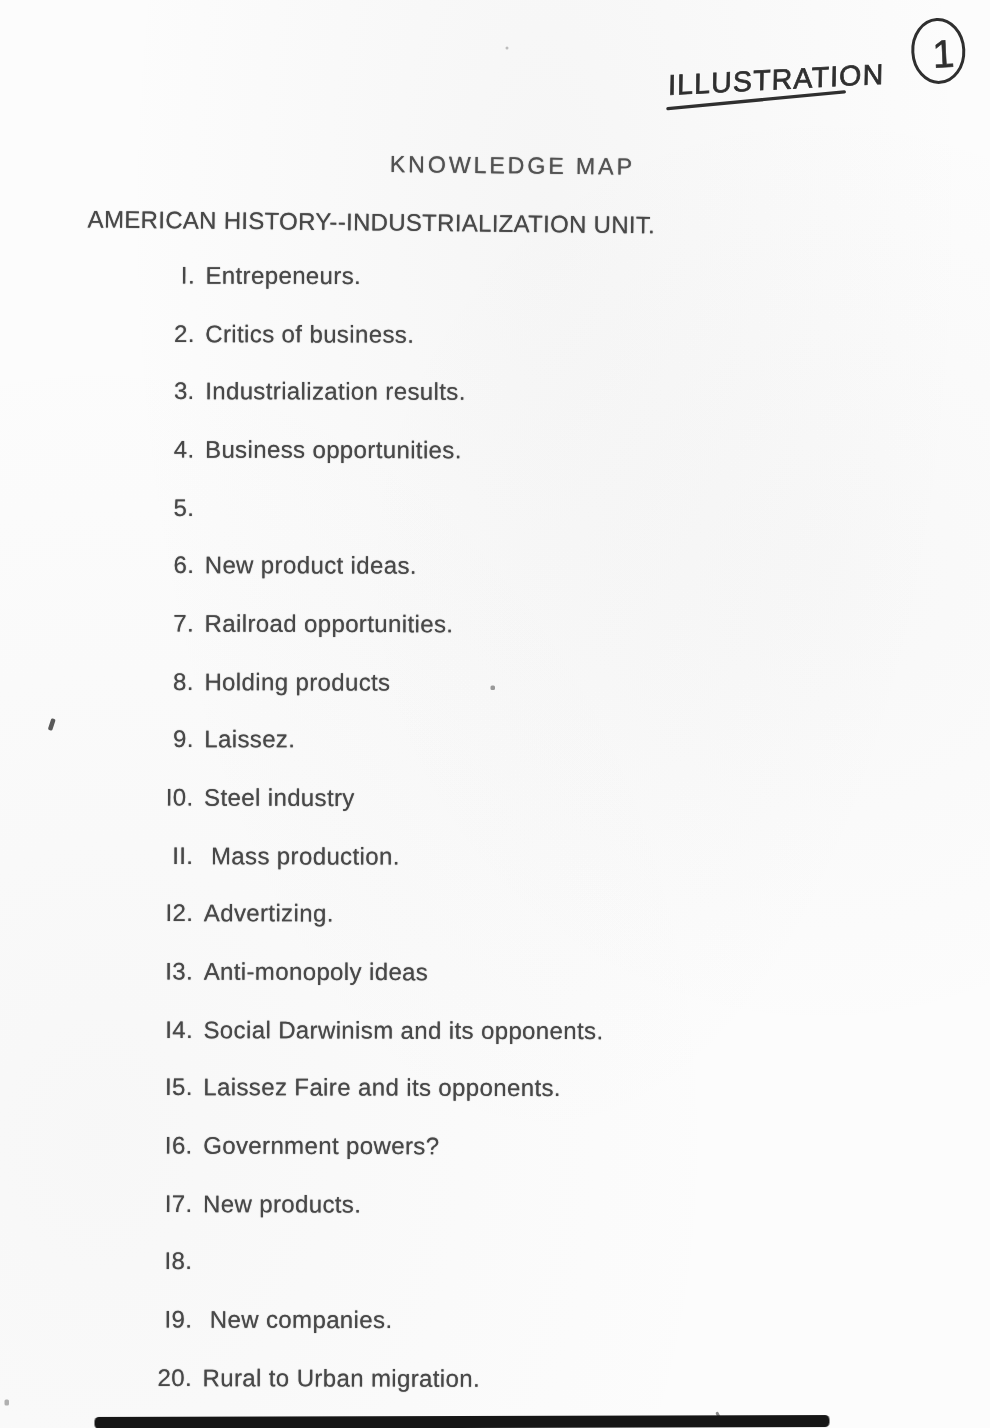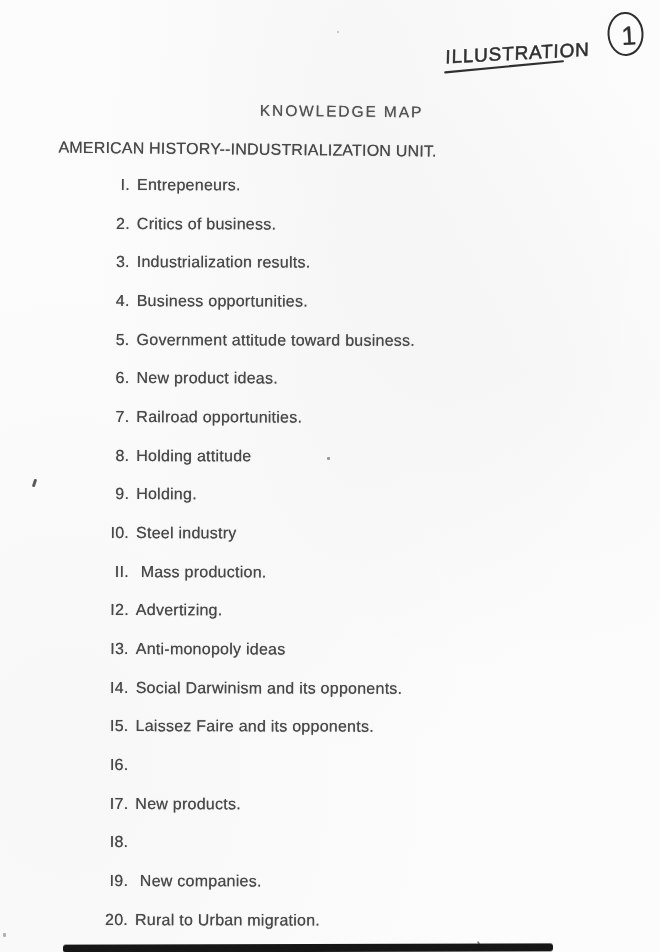--- a/index.html
+++ b/index.html
@@ -100,37 +100,36 @@
       <div class="row ink">
       <span class="num">3.</span>
       <span class="txt">Industrialization results.</span>
     </div>
       <div class="row ink">
       <span class="num">4.</span>
       <span class="txt">Business opportunities.</span>
     </div>
       <div class="row ink">
       <span class="num">5.</span>
-      <span class="txt">Government attitude toward business.</span>
     </div>
       <div class="row ink">
       <span class="num">6.</span>
       <span class="txt">New product ideas.</span>
     </div>
       <div class="row ink">
       <span class="num">7.</span>
       <span class="txt">Railroad opportunities.</span>
     </div>
       <div class="row ink">
       <span class="num">8.</span>
-      <span class="txt">Holding attitude</span>
+      <span class="txt">Holding products</span>
     </div>
       <div class="row ink">
       <span class="num">9.</span>
-      <span class="txt">Holding.</span>
+      <span class="txt">Laissez.</span>
     </div>
       <div class="row ink">
       <span class="num">I0.</span>
       <span class="txt">Steel industry</span>
     </div>
       <div class="row ink">
       <span class="num">II.</span>
       <span class="txt"> Mass production.</span>
     </div>
       <div class="row ink">
@@ -144,20 +143,21 @@
       <div class="row ink">
       <span class="num">I4.</span>
       <span class="txt">Social Darwinism and its opponents.</span>
     </div>
       <div class="row ink">
       <span class="num">I5.</span>
       <span class="txt">Laissez Faire and its opponents.</span>
     </div>
       <div class="row ink">
       <span class="num">I6.</span>
+      <span class="txt">Government powers?</span>
     </div>
       <div class="row ink">
       <span class="num">I7.</span>
       <span class="txt">New products.</span>
     </div>
       <div class="row ink">
       <span class="num">I8.</span>
     </div>
       <div class="row ink">
       <span class="num">I9.</span>

